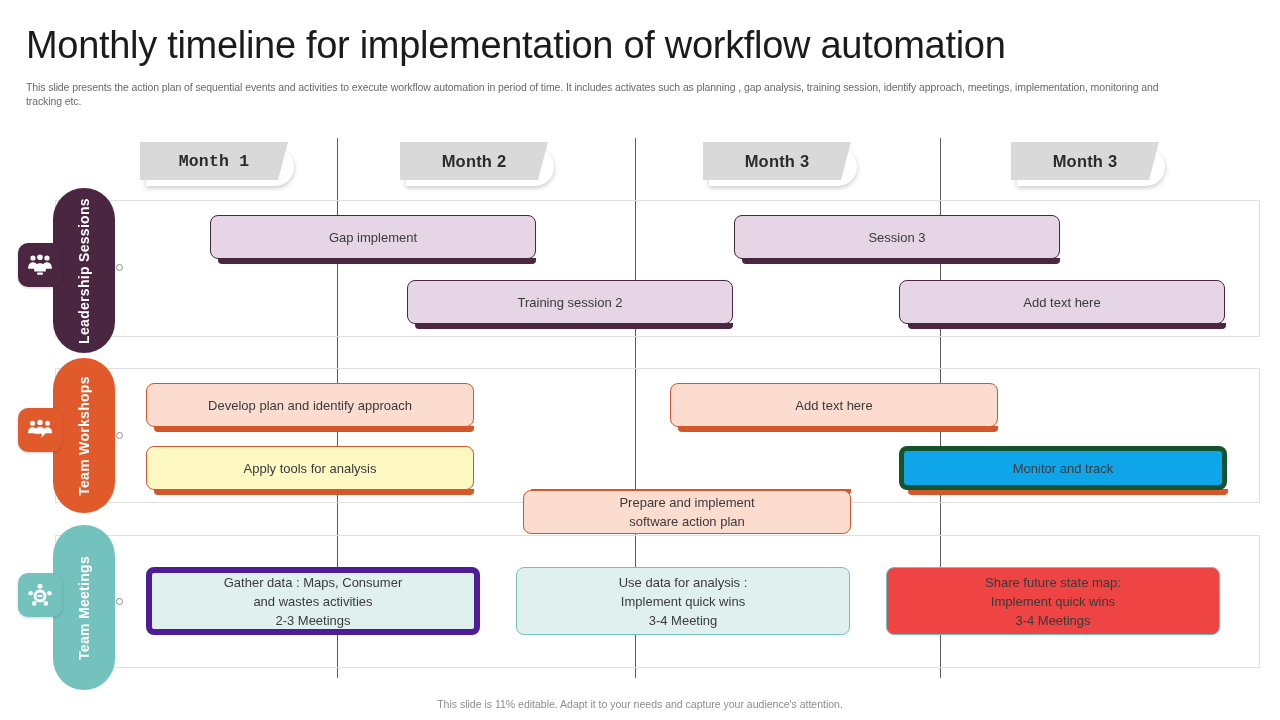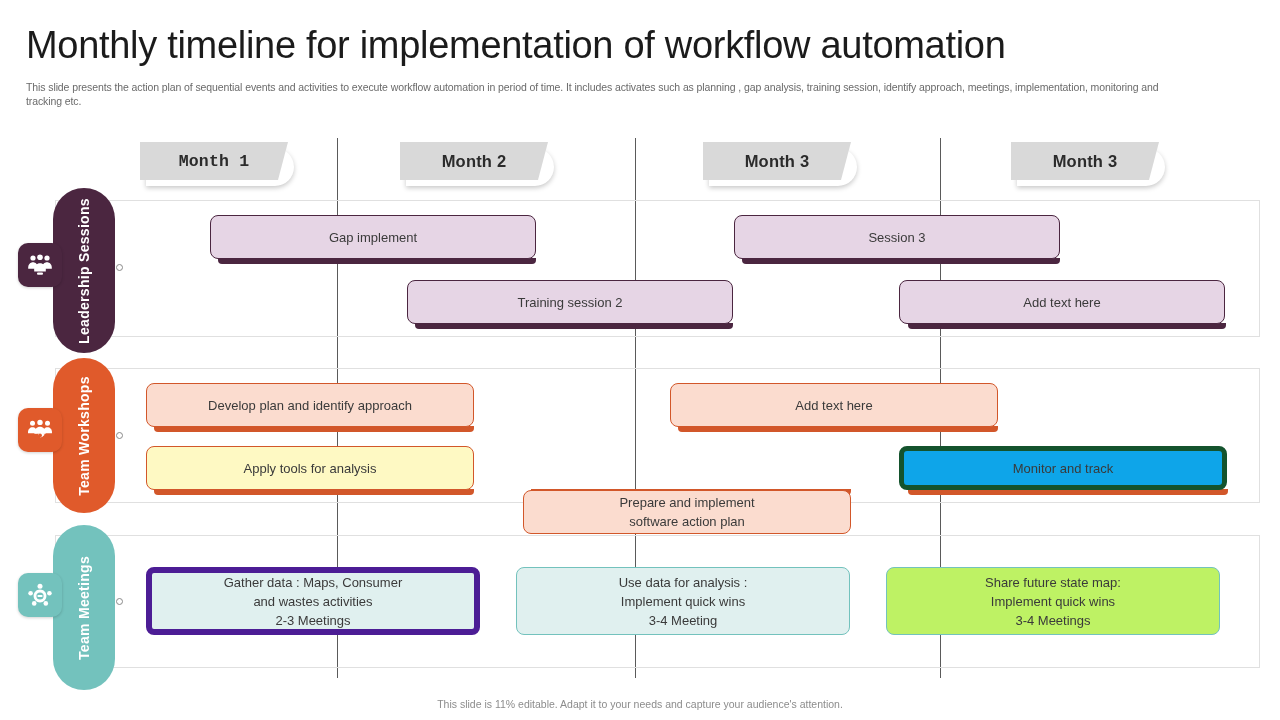--- a/index.html
+++ b/index.html
@@ -350,21 +350,21 @@
     </div>
 
     <div class="bar-underline" style="left:524px; top:492px; width:326px; background:#73c2bd;"></div>
     <div class="bar tall" style="left:516px; top:437px; width:334px; background:#e0f0ef; border:1px solid #73c2bd; white-space:pre-line;">
       <span>Use data for analysis :
 Implement  quick wins
 3-4 Meeting</span>
     </div>
 
     <div class="bar-underline" style="left:894px; top:492px; width:326px; background:#73c2bd;"></div>
-    <div class="bar tall" style="left:886px; top:437px; width:334px; background:#bef264; border:1px solid #73c2bd; white-space:pre-line;">
+    <div class="bar tall" style="left:886px; top:437px; width:334px; background:#ef4444; border:1px solid #73c2bd; white-space:pre-line;">
       <span>Share future  state map:
 Implement  quick wins
 3-4 Meetings</span>
     </div>
 
   </div>
 
   <div class="footer-note">This slide is 11% editable. Adapt it to your needs and capture your audience's attention.</div>
 
 </div>

